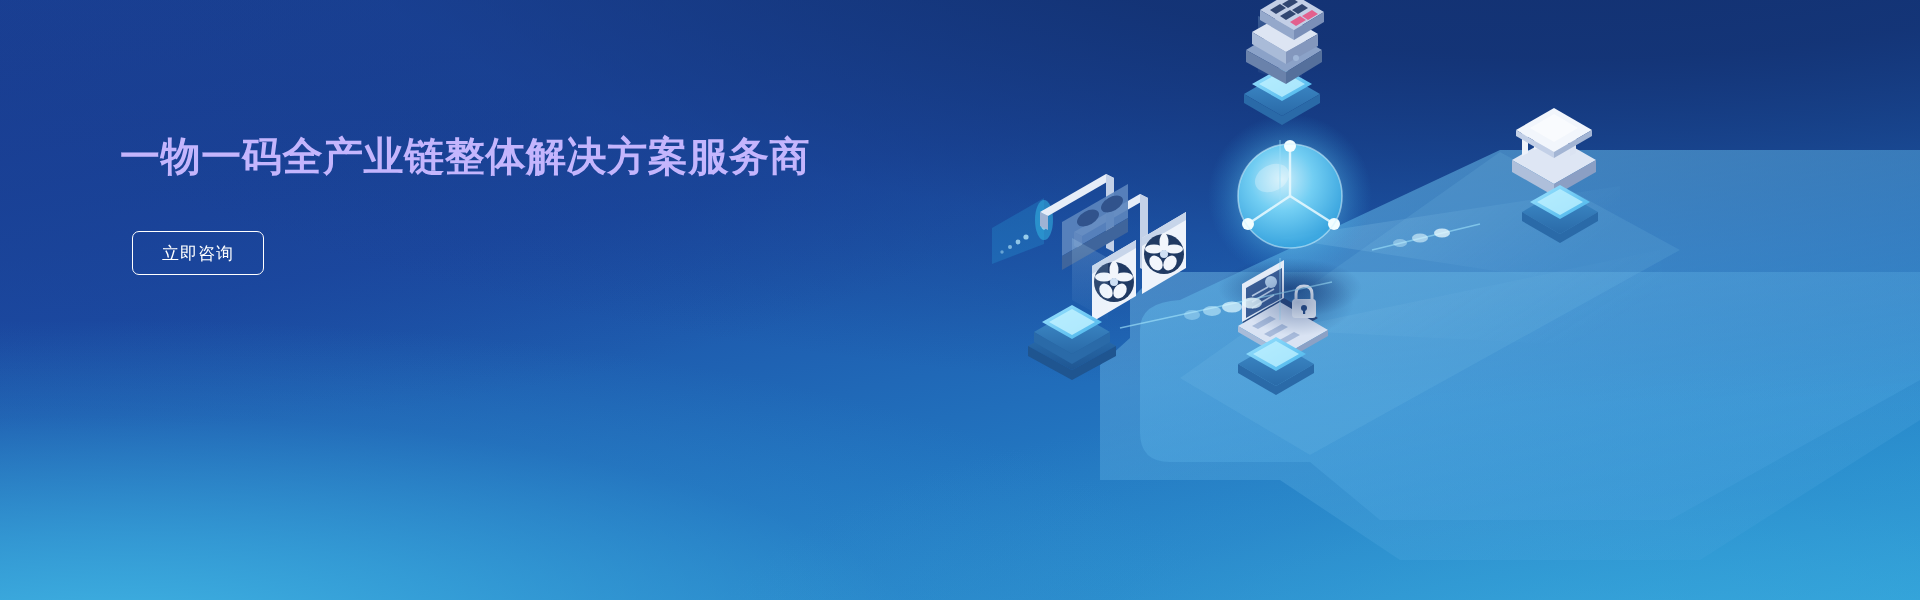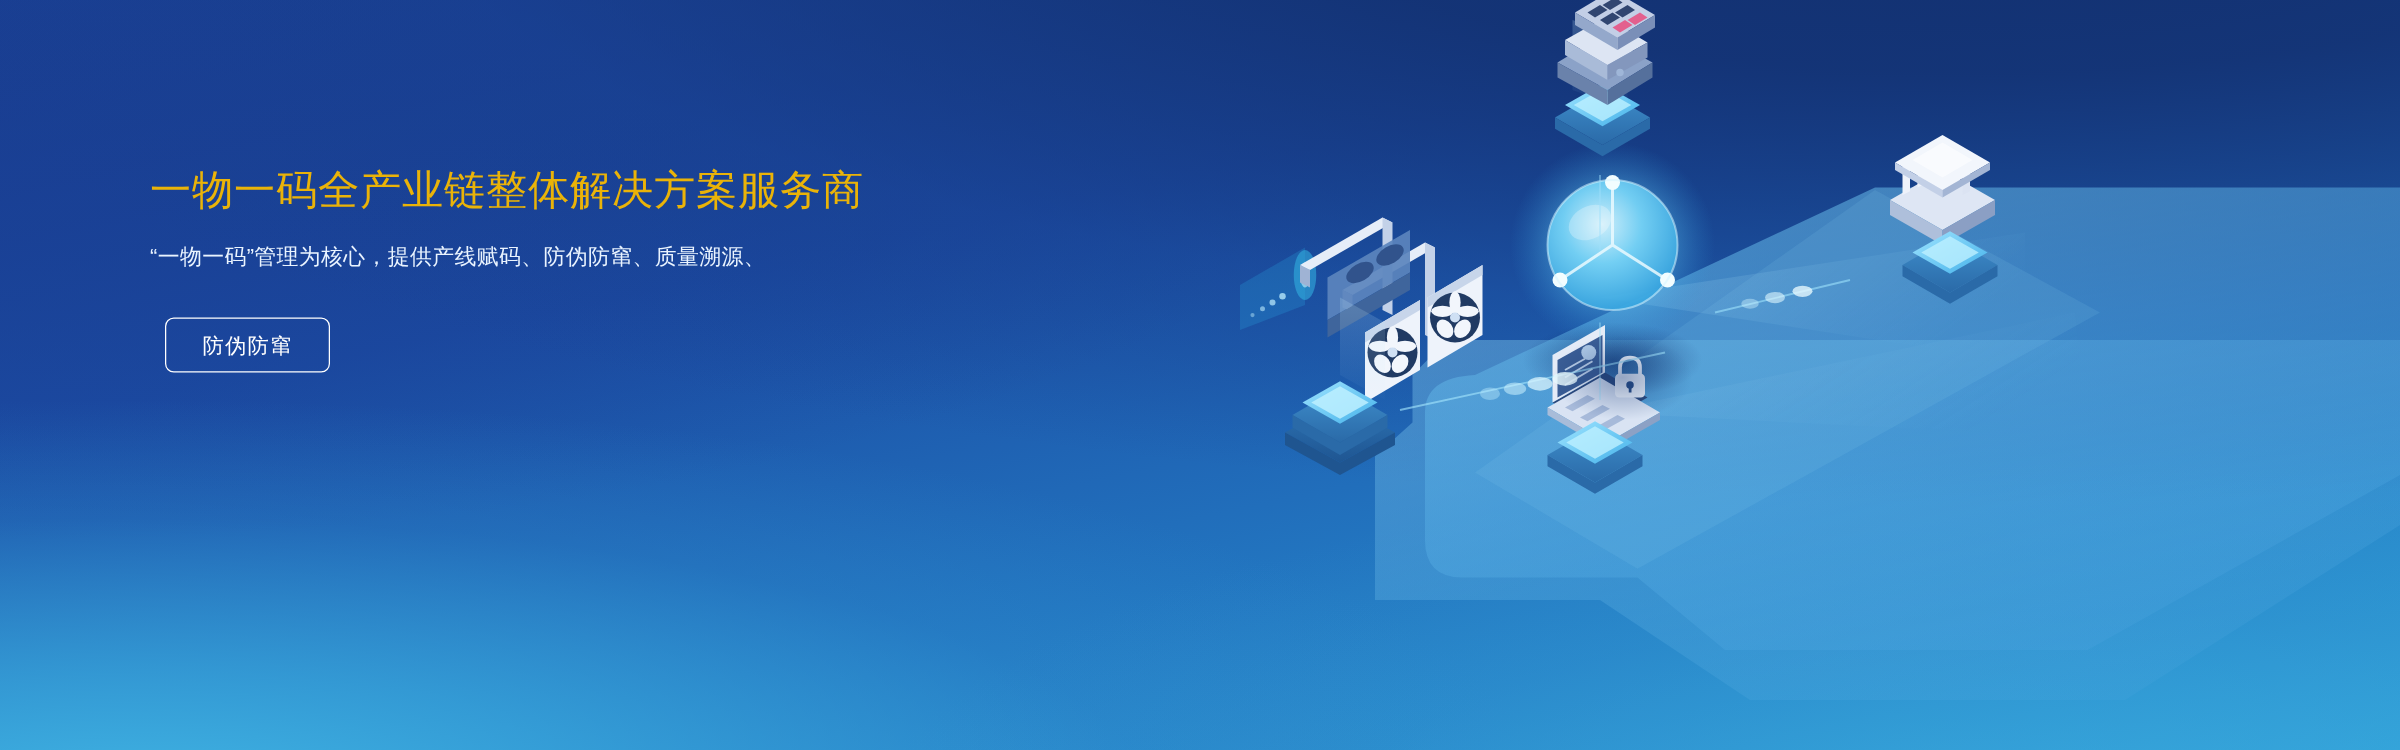--- a/index.html
+++ b/index.html
@@ -44,23 +44,23 @@
 
   
   .copy {
     position: absolute;
     left: 120px;
     top: 132px;
     width: 720px;
   }
   .headline {
     margin: 0;
-    color: #eab308;
-    font-size: 33px;
-    font-weight: normal;
+    color: #c4b5fd;
+    font-size: 40px;
+    font-weight: bold;
     letter-spacing: 0.6px;
     line-height: 1.2;
     white-space: nowrap;
   }
   .sub {
     margin: 0;
     color: #eaf4ff;
     font-size: 17.5px;
     line-height: 31px;
     letter-spacing: 0.3px;
@@ -366,19 +366,18 @@
       </g>
 
       <ellipse cx="318" cy="302" rx="56" ry="34" fill="url(#shadowGrad)" opacity="0.55"></ellipse>
     </svg>
   </div>
 
   <div class="copy">
     <h1 class="headline">一物一码全产业链整体解决方案服务商</h1>
 
     <div class="sub-block">
-      <p class="sub">“一物一码”管理为核心，提供产线赋码、防伪防窜、质量溯源、</p>
     </div>
 
-    <a class="cta">防伪防窜</a>
+    <a class="cta">立即咨询</a>
   </div>
 
 </div>
 
 </body></html>

